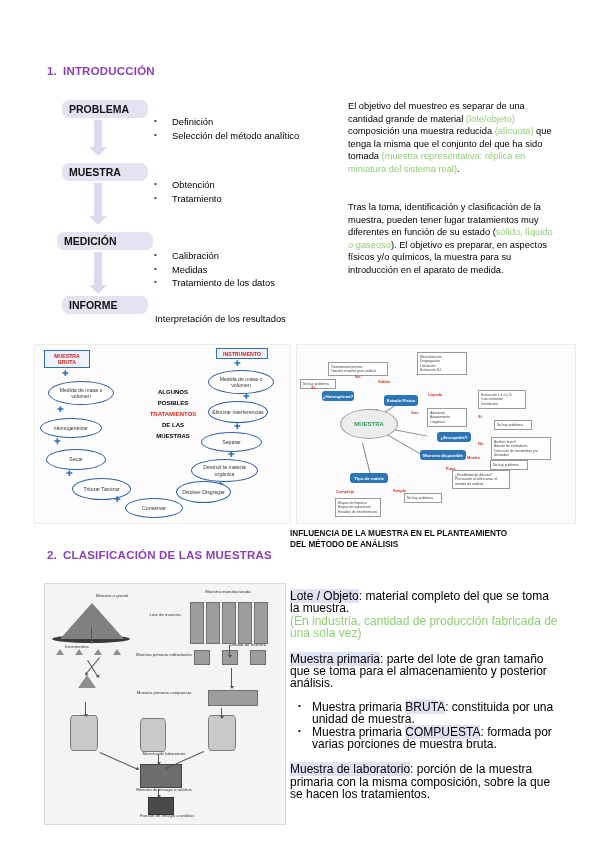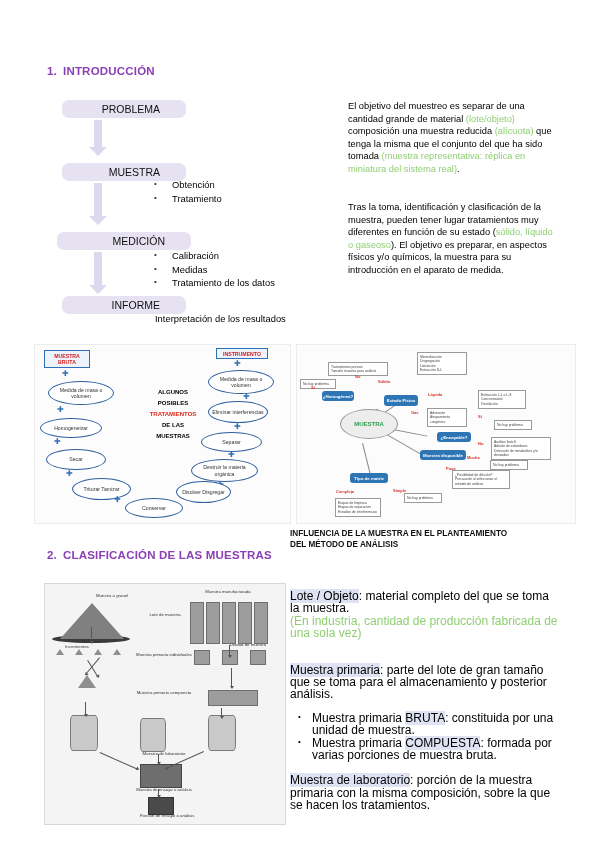--- a/index.html
+++ b/index.html
@@ -10,22 +10,22 @@
   
   .doc-title{position:absolute;left:47px;top:33px;font-family:"Liberation Serif",serif;
              font-weight:bold;font-size:13.5px;letter-spacing:.4px;}
   .sec-head{position:absolute;color:#8a3fb5;font-weight:bold;font-size:11.5px;letter-spacing:.2px;}
   .sec-head .num{display:inline-block;width:16px;}
   #sec1{left:47px;top:65px;}
   #sec2{left:47px;top:549px;}
 
   
   .flowbox{position:absolute;background:#e6e2f2;border-radius:7px;
-           text-align:right;font-weight:normal;font-size:10.5px;color:#111;
-           padding:3px 26px;white-space:nowrap;}
+           text-align:left;font-weight:bold;font-size:10.5px;color:#111;
+           padding:3px 7px;white-space:nowrap;}
   .arrow-down{position:absolute;width:18px;}
   .arrow-down .shaft{position:absolute;left:5px;top:0;width:8px;background:#ddd8ee;}
   .arrow-down .head{position:absolute;left:0;width:0;height:0;
       border-left:9px solid transparent;border-right:9px solid transparent;
       border-top:9px solid #ddd8ee;}
 
   .bullets{position:absolute;font-size:9.4px;line-height:13.5px;}
   .bullets .b{position:relative;padding-left:24px;white-space:nowrap;}
   .bullets .b:before{content:"\2022";position:absolute;left:6px;top:-1px;font-size:8px;color:#333;}
 
@@ -99,20 +99,22 @@
         <div class="head" style="top:33px;"></div>
     </div>
     <div class="flowbox" style="left:57px;top:232px;width:82px;">MEDICIÓN</div>
     <div class="arrow-down" style="left:89px;top:252px;height:42px;">
       <div class="shaft" style="height:33px;"></div>
         <div class="head" style="top:33px;"></div>
     </div>
     <div class="flowbox" style="left:62px;top:296px;width:72px;">INFORME</div>
 
     <div class="bullets" style="left:148px;top:115px;">
+      <div class="b">Definición</div>
+      <div class="b">Selección del método analítico</div>
     </div>
     <div class="bullets" style="left:148px;top:178px;">
       <div class="b">Obtención</div>
       <div class="b">Tratamiento</div>
     </div>
     <div class="bullets" style="left:148px;top:249px;">
       <div class="b">Calibración</div>
       <div class="b">Medidas</div>
       <div class="b">Tratamiento de los datos</div>
     </div>
@@ -285,19 +287,19 @@
     <div class="garrow" style="left:222px;top:708px;width:10px;transform:rotate(90deg);"></div>
     <div class="garrow" style="left:100px;top:752px;width:42px;transform:rotate(24deg);"></div>
     <div class="garrow" style="left:204px;top:752px;width:42px;transform:rotate(156deg);"></div>
     <div class="garrow" style="left:159px;top:754px;width:10px;transform:rotate(90deg);"></div>
     <div class="garrow" style="left:159px;top:789px;width:8px;transform:rotate(90deg);"></div>
   </div>
 
   <div id="class-text" style="position:absolute;left:290px;top:590px;width:268px;">
       <div class="btext" style="position: relative; margin-top: 0px;"><span class="hl-blue">Lote / Objeto</span><span>: material completo del que se toma la muestra.</span></div>
       <div class="btext" style="position: relative; margin-top: 0px;"><span class="hl-green">(En industria, cantidad de producción fabricada de una sola vez)</span></div>
-      <div class="btext" style="position: relative; margin-top: 24px;"><span class="hl-blue">Muestra primaria</span><span>: parte del lote de gran tamaño que se toma para el almacenamiento y posterior análisis.</span></div>
+      <div class="btext" style="position: relative; margin-top: 13px;"><span class="hl-blue">Muestra primaria</span><span>: parte del lote de gran tamaño que se toma para el almacenamiento y posterior análisis.</span></div>
       <div class="btext b-bullet" style="position: relative; margin-top: 11px;"><span>Muestra primaria </span><span class="hl-blue">BRUTA</span><span>: constituida por una unidad de muestra.</span></div>
       <div class="btext b-bullet" style="position: relative; "><span>Muestra primaria </span><span class="hl-blue">COMPUESTA</span><span>: formada por varias porciones de muestra bruta.</span></div>
       <div class="btext" style="position: relative; margin-top: 13px;"><span class="hl-blue">Muestra de laboratorio</span><span>: porción de la muestra primaria con la misma composición, sobre la que se hacen los tratamientos.</span></div>
     </div>
 
 </div>
 
 </body></html>

